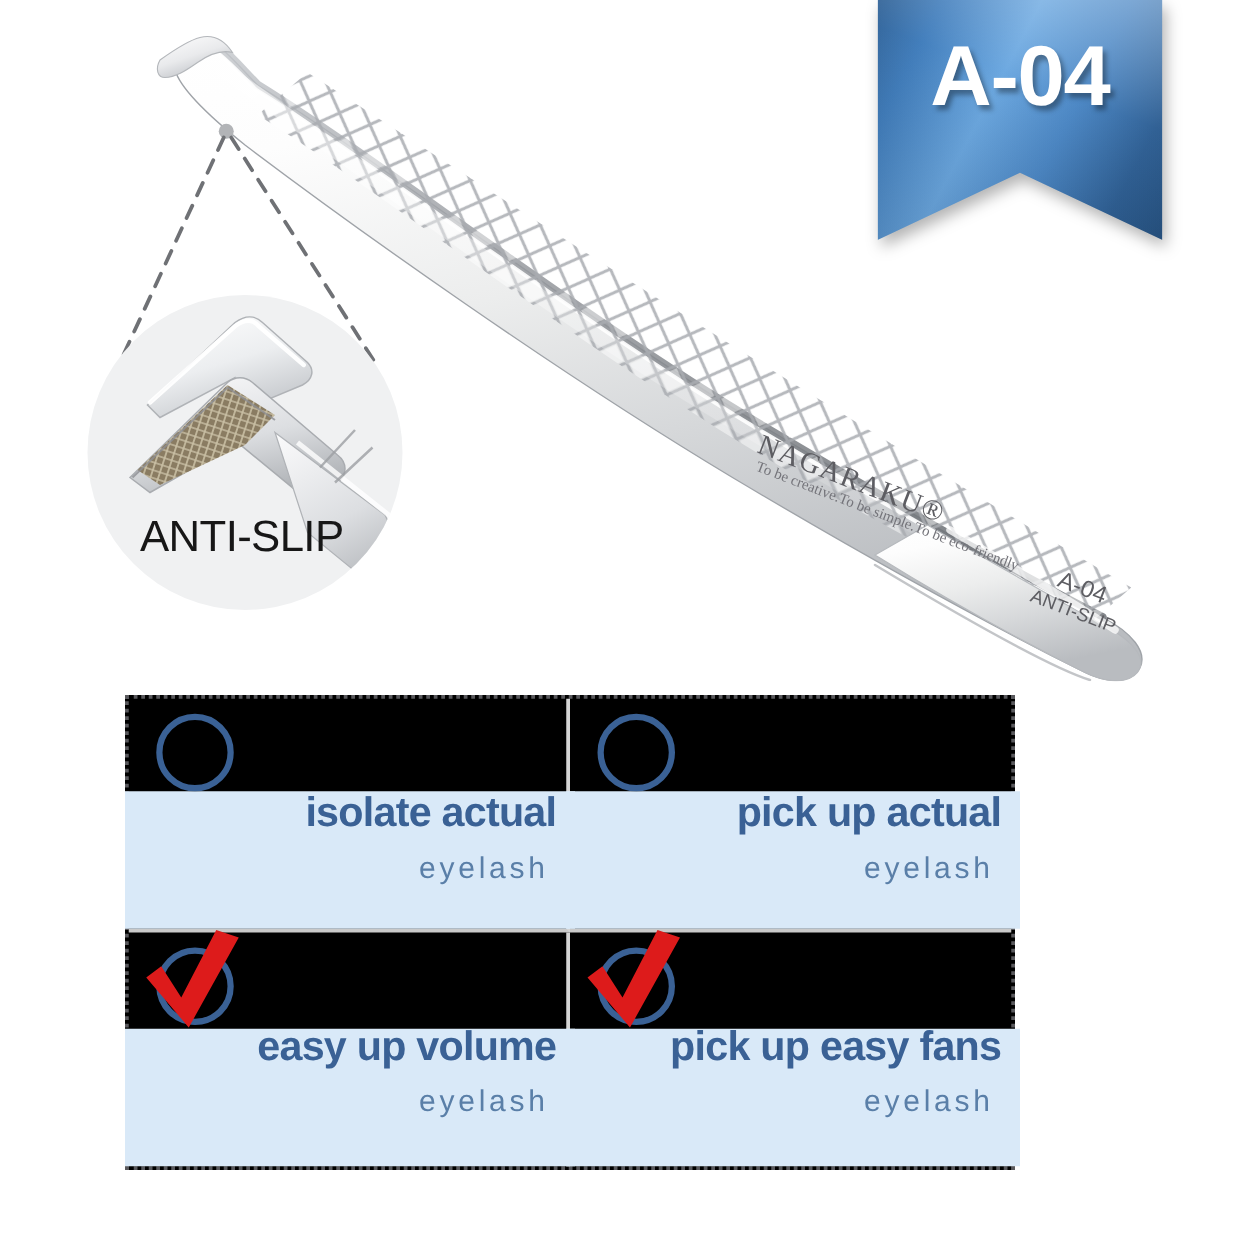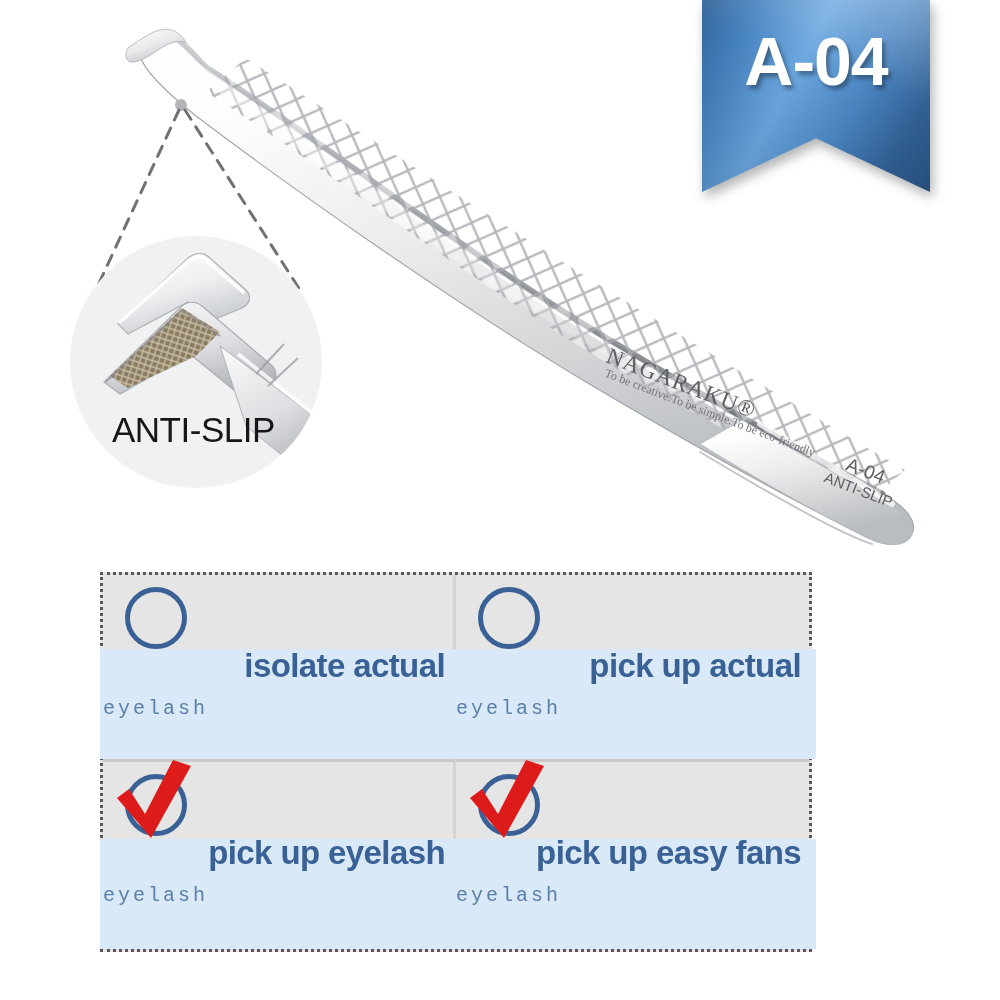--- a/index.html
+++ b/index.html
@@ -80,24 +80,24 @@
     position:absolute;left:0;top:22px;width:228px;
     text-align:center;
     font-size:68px;font-weight:bold;color:#ffffff;
     letter-spacing:-1px;
     font-family:"Liberation Sans", sans-serif;
     text-shadow:3px 4px 4px rgba(0,0,0,0.35);
   }
 
   
   .feature-grid{
-    position:absolute;left:100px;top:572px;width:712px;height:380px;
+    position:absolute;left:100px;top:556px;width:712px;height:380px;
     border:3px dotted #58585c;
     box-sizing:border-box;
-    background:#e5e5e5;
+    background:#000000;
   }
   .grid-inner{
     position:absolute;left:0;top:0;width:706px;height:374px;
     display:grid;
     grid-template-columns:1fr 1fr;
     grid-template-rows:1fr 1fr;
   }
   .cell{
     position:relative;
     box-sizing:border-box;
@@ -130,23 +130,24 @@
   .cell-title{
     position:absolute;left:0;right:8px;top:72px;
     text-align:right;
     font-size:33px;font-weight:bold;color:#3a6195;
     font-family:"Liberation Sans", sans-serif;
     letter-spacing:-0.6px;
     white-space:nowrap;
   }
   .cell-sub{
     position:absolute;left:0;right:14px;top:122px;
-    font-size:20px;color:#5a7fa8;
+    text-align:right;
+    font-size:24px;color:#5a7fa8;
     letter-spacing:3px;
-    font-family:Liberation Mono, monospace;
+    font-family:Liberation Sans, sans-serif;
   }
 </style>
 </head>
 <body>
 
 <div class="stage">
 
   <div class="product-area">
 
     <svg class="tweezer-svg" viewBox="0 0 1000 545">
@@ -317,21 +318,21 @@
 
       <div class="cell sep-r">
         <div class="cell-band"></div>
         <div class="cell-content">
           <div class="mark">
             <div class="ring"></div>
             <svg class="tick" viewBox="0 0 90 90">
               <path d="M6,42 L18,33 L34,58 L62,4 L80,10 L40,82 Z" fill="#dd1b1b"></path>
             </svg>
           </div>
-          <div class="cell-title">pick up eyelash</div>
+          <div class="cell-title">easy up volume</div>
           <div class="cell-sub">eyelash</div>
         </div>
       </div>
 
       <div class="cell">
         <div class="cell-band"></div>
         <div class="cell-content">
           <div class="mark">
             <div class="ring"></div>
             <svg class="tick" viewBox="0 0 90 90">

